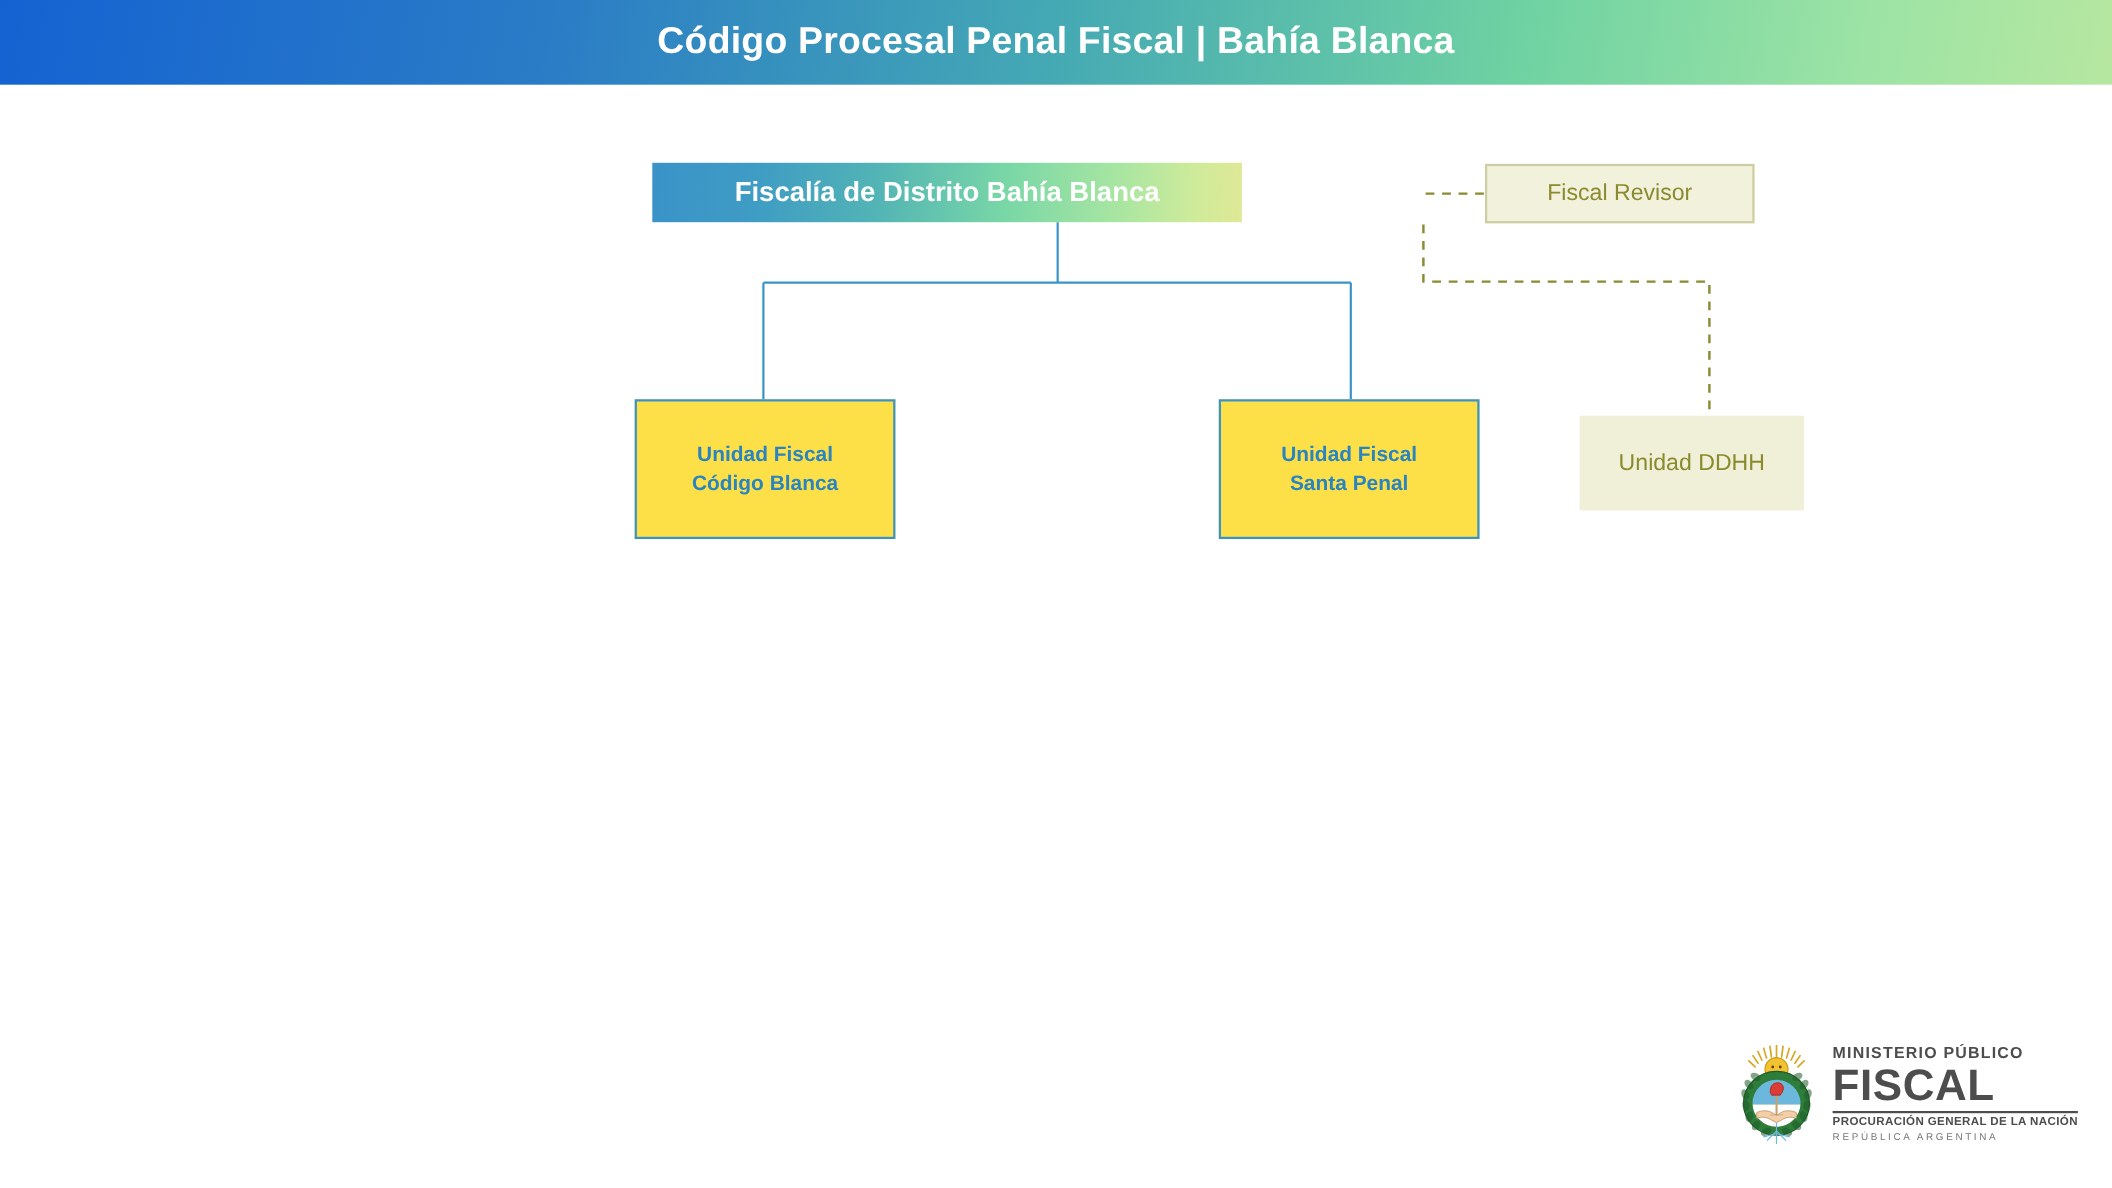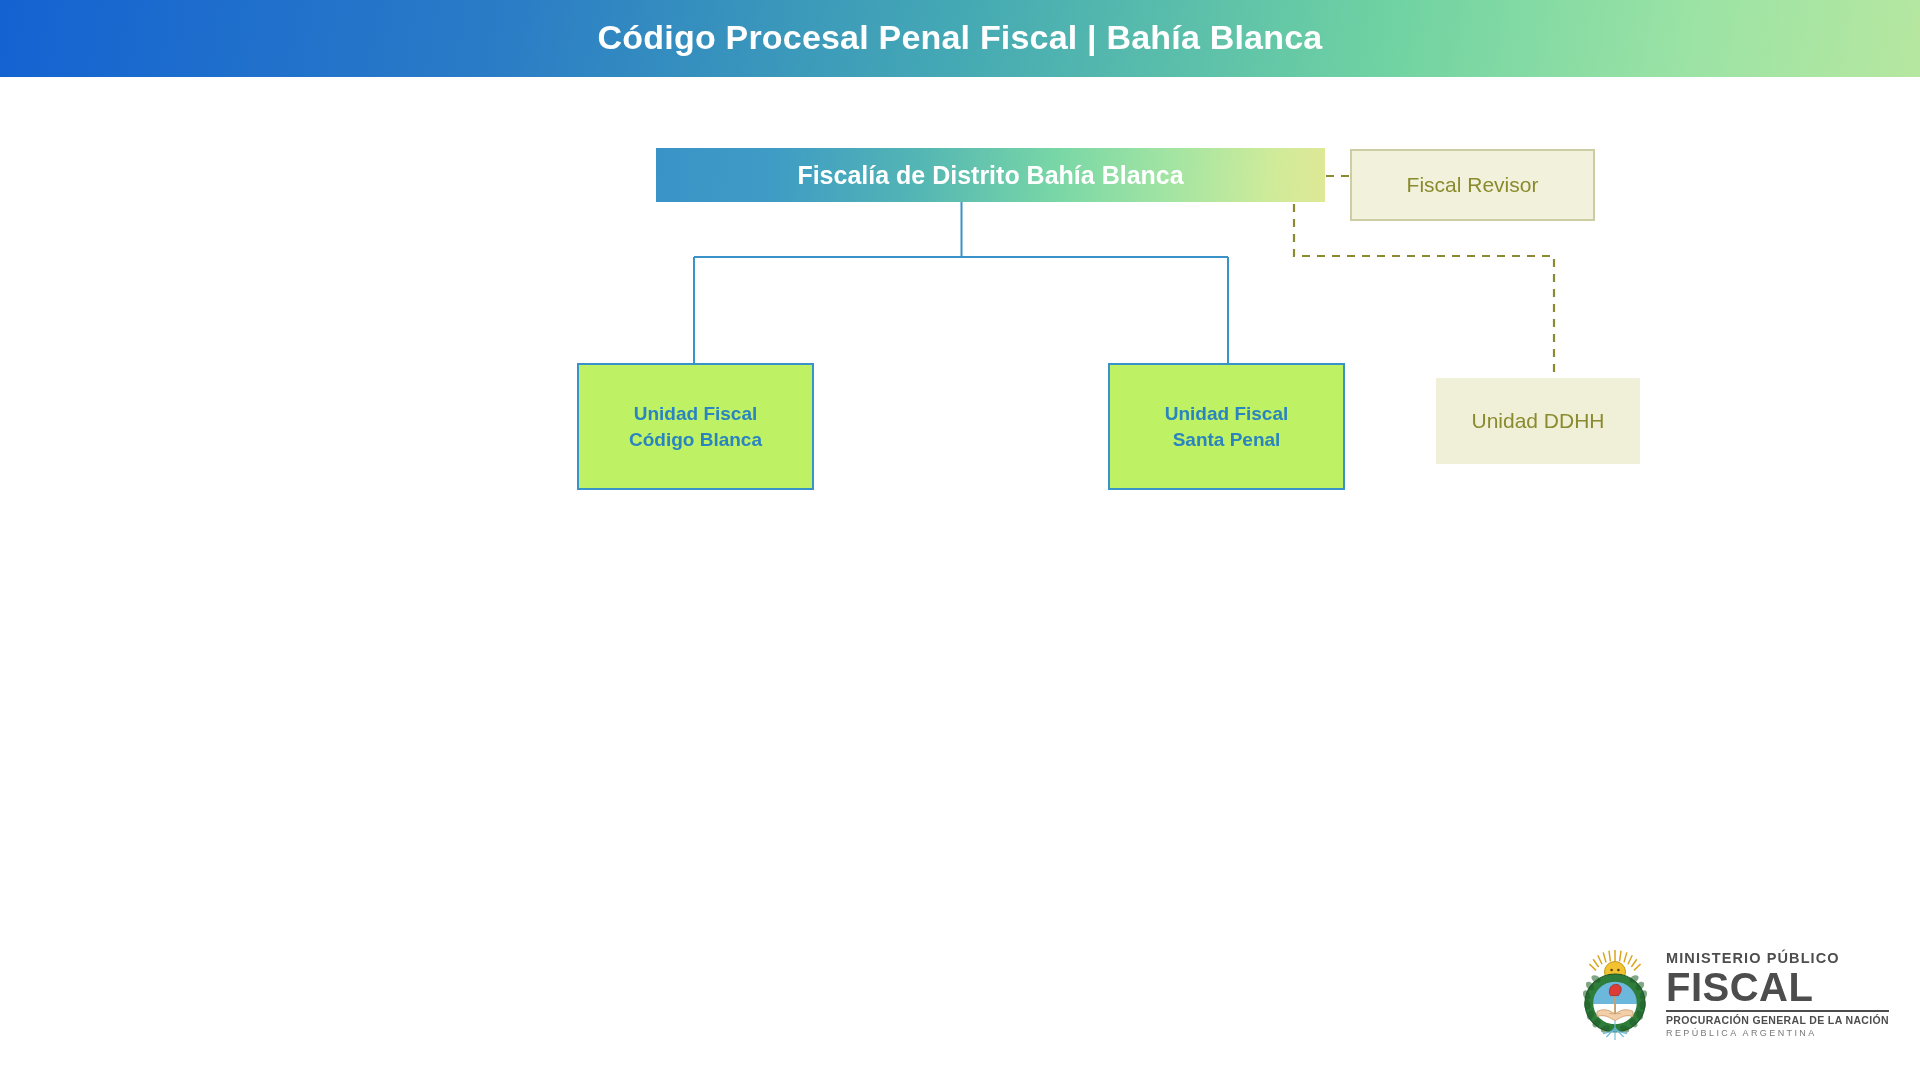--- a/index.html
+++ b/index.html
@@ -62,37 +62,37 @@
     position: absolute;
     box-sizing: border-box;
     display: flex;
     align-items: center;
     justify-content: center;
     text-align: center;
   }
 
   
   #node-root {
-    left: 656px;
+    left: 593px;
     top: 148px;
-    width: 669px;
+    width: 536px;
     height: 54px;
     background: linear-gradient(93deg, #3a93c8 0%, #3f9cc4 18%, #52b4b5 38%, #79d7a6 60%, #a6e5a2 78%, #cfeb9a 92%, #dfe896 100%);
     text-align: right;
   }
   #node-root .node-label {
     color: #ffffff;
     font-size: 25px;
     font-weight: bold;
     line-height: 1.15;
   }
 
   
   .node-blue {
-    background: #bef264;
+    background: #fde047;
     border: 2px solid #3a93c8;
   }
   .node-blue .node-label {
     color: #2a84c0;
     font-size: 19px;
     font-weight: bold;
     line-height: 1.32;
   }
   #node-uf-bahia-blanca { left: 577px; top: 363px; width: 237px; height: 127px; }
   #node-uf-santa-rosa   { left: 1108px; top: 363px; width: 237px; height: 127px; }
@@ -101,21 +101,21 @@
   .node-olive-outline {
     background: #f2f2dc;
     border: 2px solid #cdcda4;
   }
   .node-olive-outline .node-label {
     color: #8a8a2e;
     font-size: 21px;
     font-weight: normal;
     line-height: 1.25;
   }
-  #node-fiscal-revisor { left: 1350px; top: 149px; width: 245px; height: 72px; }
+  #node-fiscal-revisor { left: 1350px; top: 149px; width: 245px; height: 54px; }
 
   .node-olive-fill {
     background: #f0f0d8;
     border: none;
   }
   .node-olive-fill .node-label {
     color: #8a8a2e;
     font-size: 21px;
     font-weight: normal;
     line-height: 1.25;

